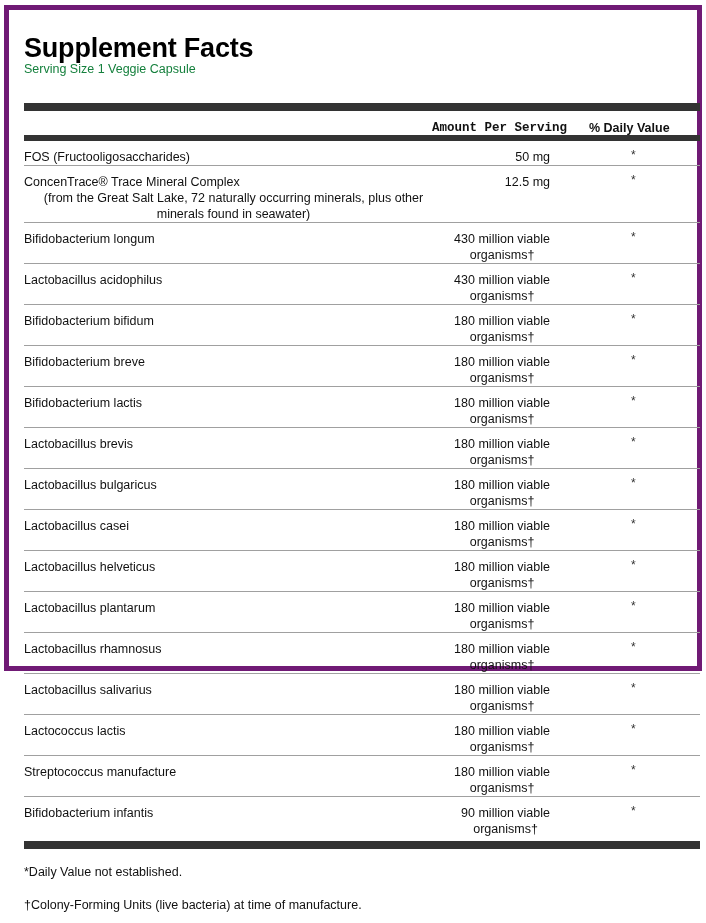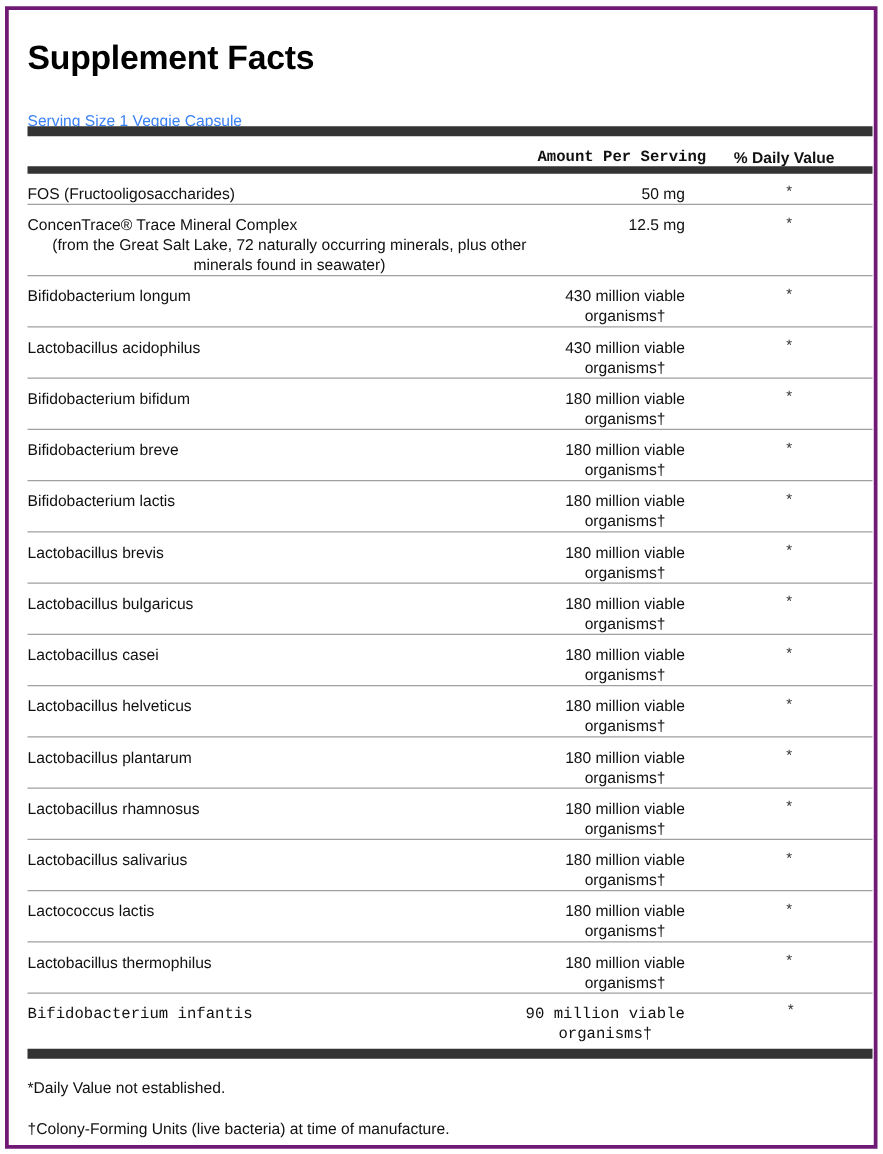--- a/index.html
+++ b/index.html
@@ -1,23 +1,23 @@
 <!DOCTYPE html>
 <html><head>
 <meta charset="utf-8">
 <style>
   html, body { margin: 0; padding: 0; background: #ffffff; }
   body { width: 706px; height: 923px; position: relative; overflow: hidden;
          font-family: "Liberation Sans", sans-serif; color: #111; }
-  .frame { position: absolute; left: 4px; top: 5px; width: 698px; height: 914px;
-           border: 3px solid #701a75; box-sizing: border-box; }
+  .frame { position: absolute; left: 4px; top: 5px; width: 698px; height: 666px;
+           border: 5px solid #701a75; box-sizing: border-box; }
   .content { position: absolute; left: 15px; top: 0; width: 676px; }
   .title { position: absolute; left: 0; top: 23px; font-size: 27px; font-weight: bold;
            letter-spacing: -0.2px; color: #000; white-space: nowrap; }
-  .serving { position: absolute; left: 0; top: 82px; font-size: 12.5px; color: #3b82f6; white-space: nowrap; }
+  .serving { position: absolute; left: 0; top: 52px; font-size: 12.5px; color: #15803d; white-space: nowrap; }
   .bar { position: absolute; left: 0; width: 676px; background: #333333; }
   .bar-top { top: 93px; height: 8px; }
   .bar-head { top: 125px; height: 6px; }
   .header-row { position: absolute; left: 0; top: 106px; width: 676px; height: 18px;
                 font-size: 12.5px; font-weight: bold; }
   .col-amount-h { position: absolute; right: 133px; top: 5px; white-space: nowrap; text-align: right; font-family: Liberation Mono, monospace; }
   .col-dv-h { position: absolute; left: 565px; top: 5px; white-space: nowrap; }
   .rows { position: absolute; left: 0; top: 131px; width: 676px; }
   .row { position: relative; width: 676px; border-bottom: 1px solid #a0a0a0;
          font-size: 12.5px; line-height: 16px; box-sizing: border-box; }
@@ -160,28 +160,28 @@
         </div>
         <div class="row" style="height: 41px;">
           <div class="name"><span>Lactococcus lactis</span></div>
           <div class="amount">
             <span>180 million viable</span>
             <span>organisms†</span>
           </div>
           <div class="dv">*</div>
         </div>
         <div class="row" style="height: 41px;">
-          <div class="name"><span>Lactobacillus thermophilus</span></div>
+          <div class="name"><span>Streptococcus manufacture</span></div>
           <div class="amount">
             <span>180 million viable</span>
             <span>organisms†</span>
           </div>
           <div class="dv">*</div>
         </div>
-        <div class="row" style="height: 41px; font-family: Liberation Mono, monospace;">
+        <div class="row" style="height: 41px;">
           <div class="name"><span>Bifidobacterium infantis</span></div>
           <div class="amount">
             <span>90 million viable</span>
             <span>organisms†</span>
           </div>
           <div class="dv">*</div>
         </div>
       </div>
 
     <div class="bar bar-bottom"></div>

